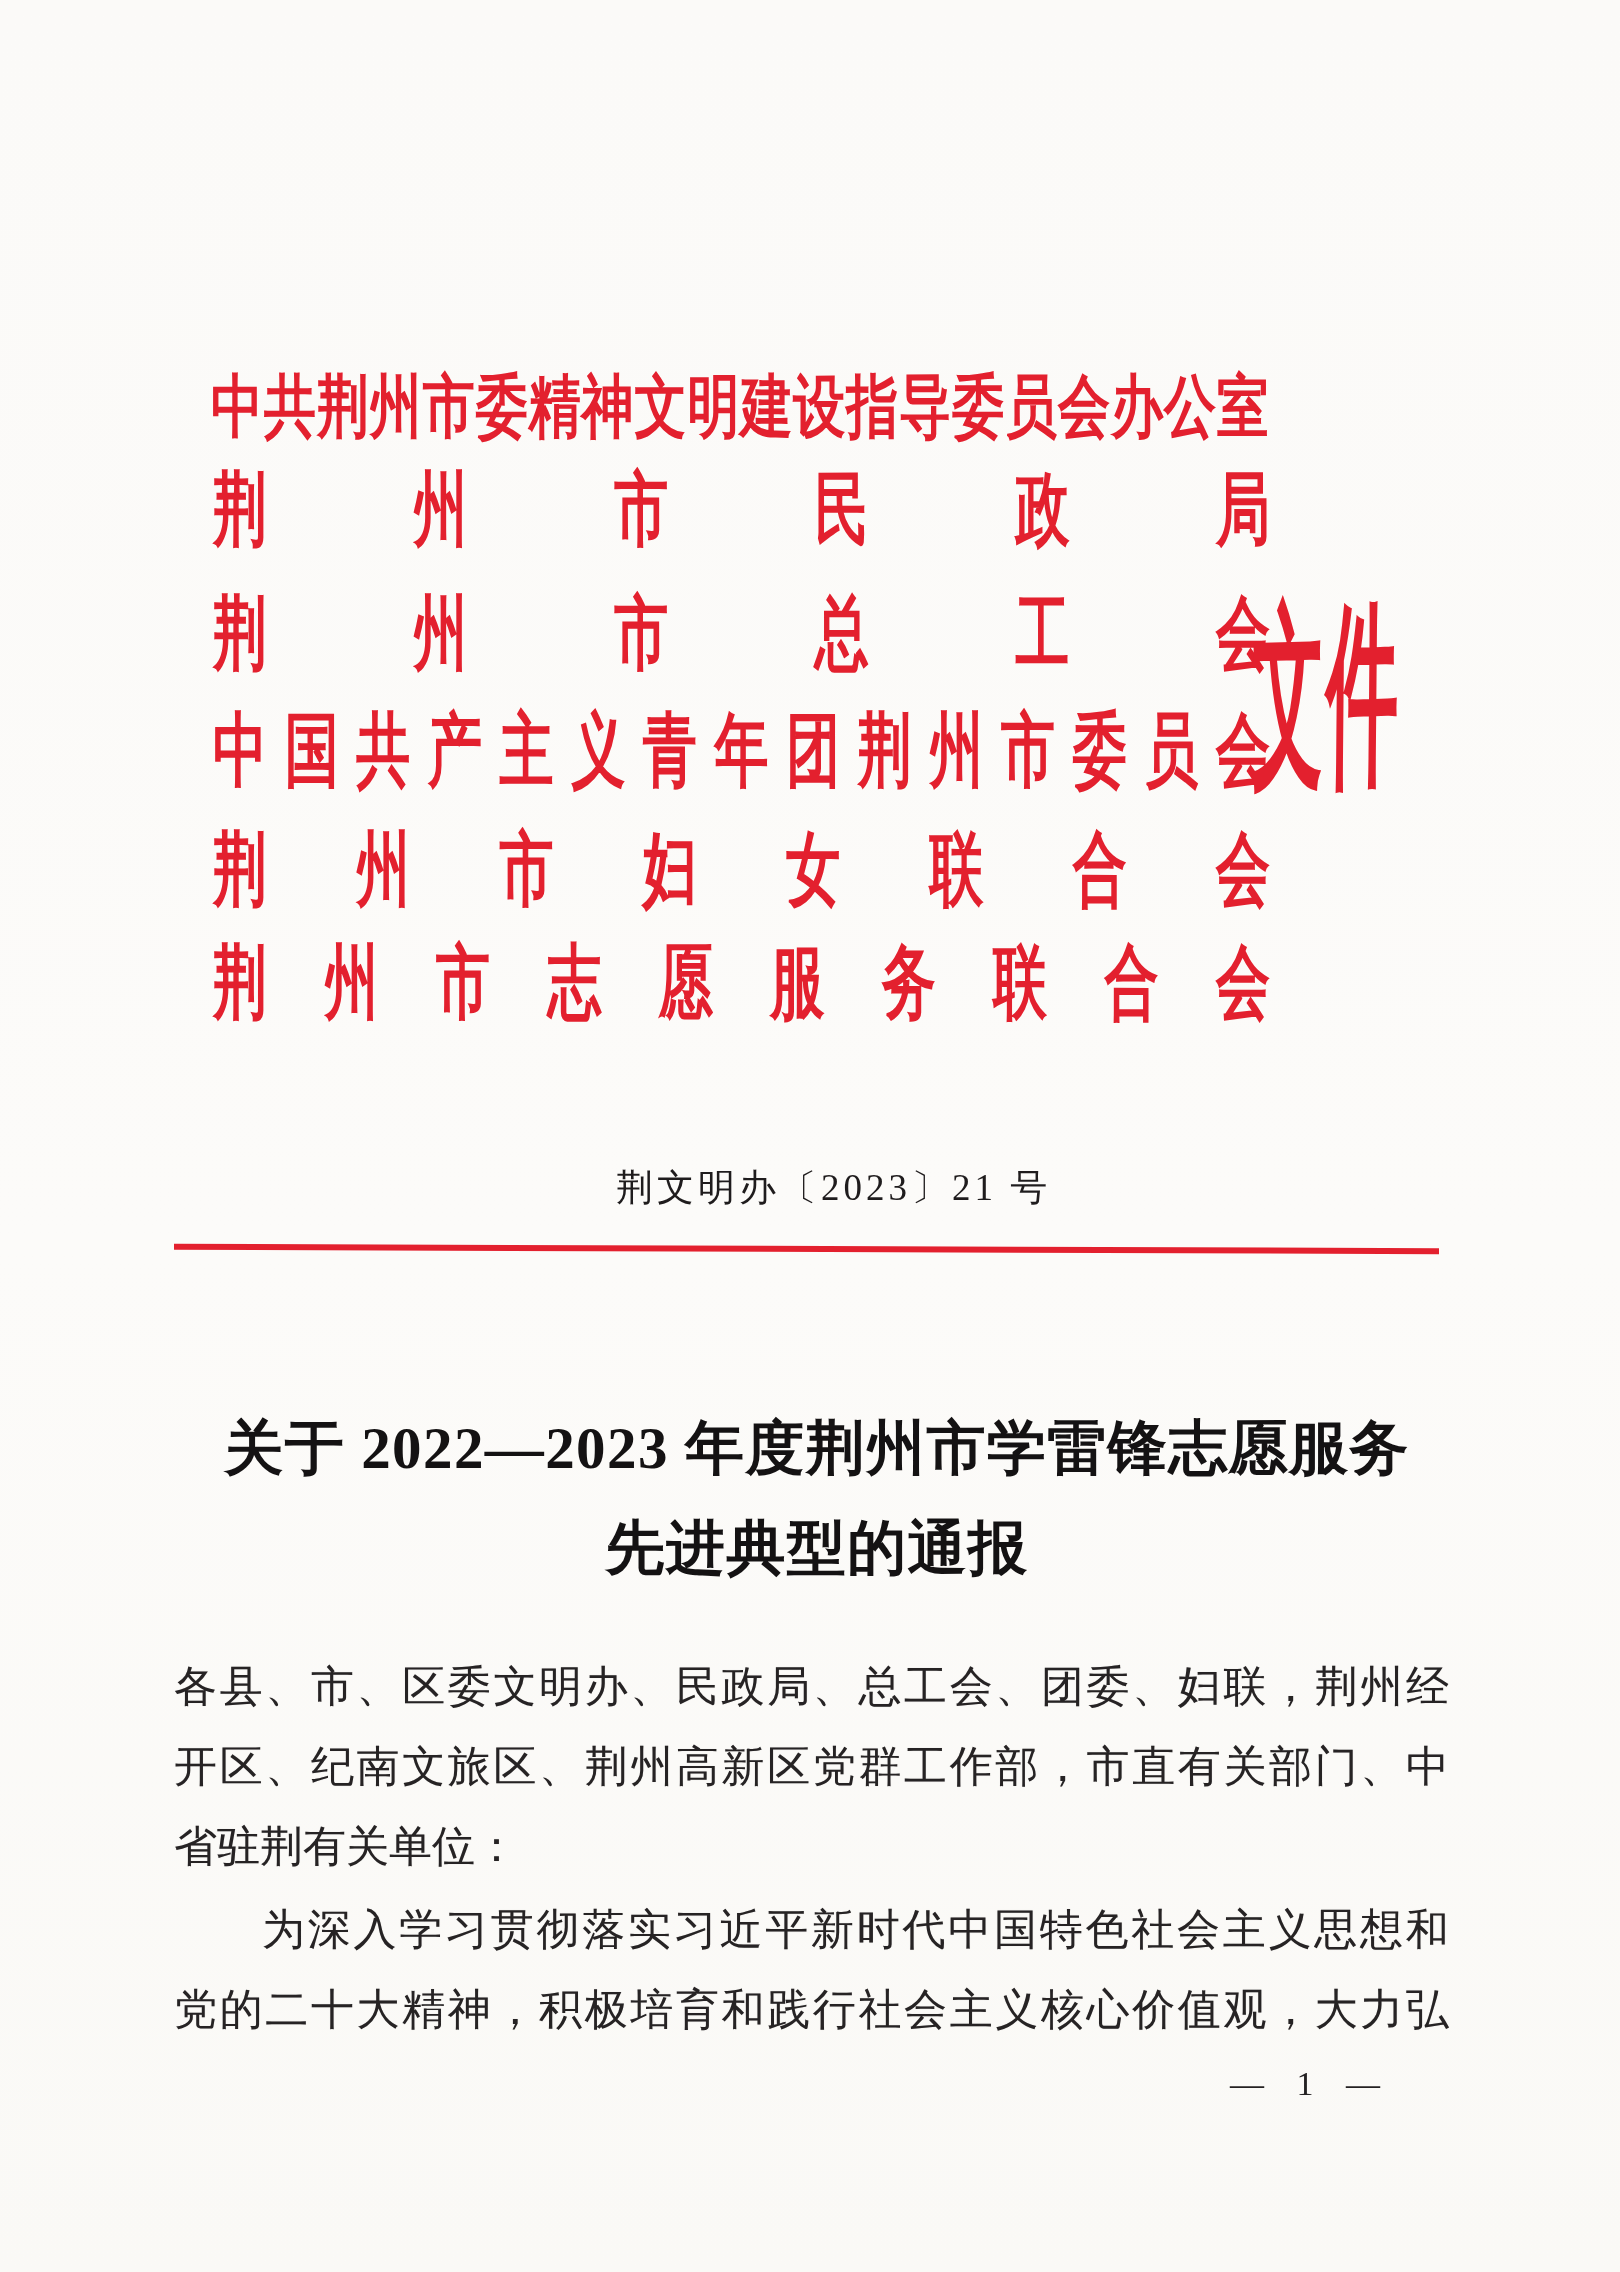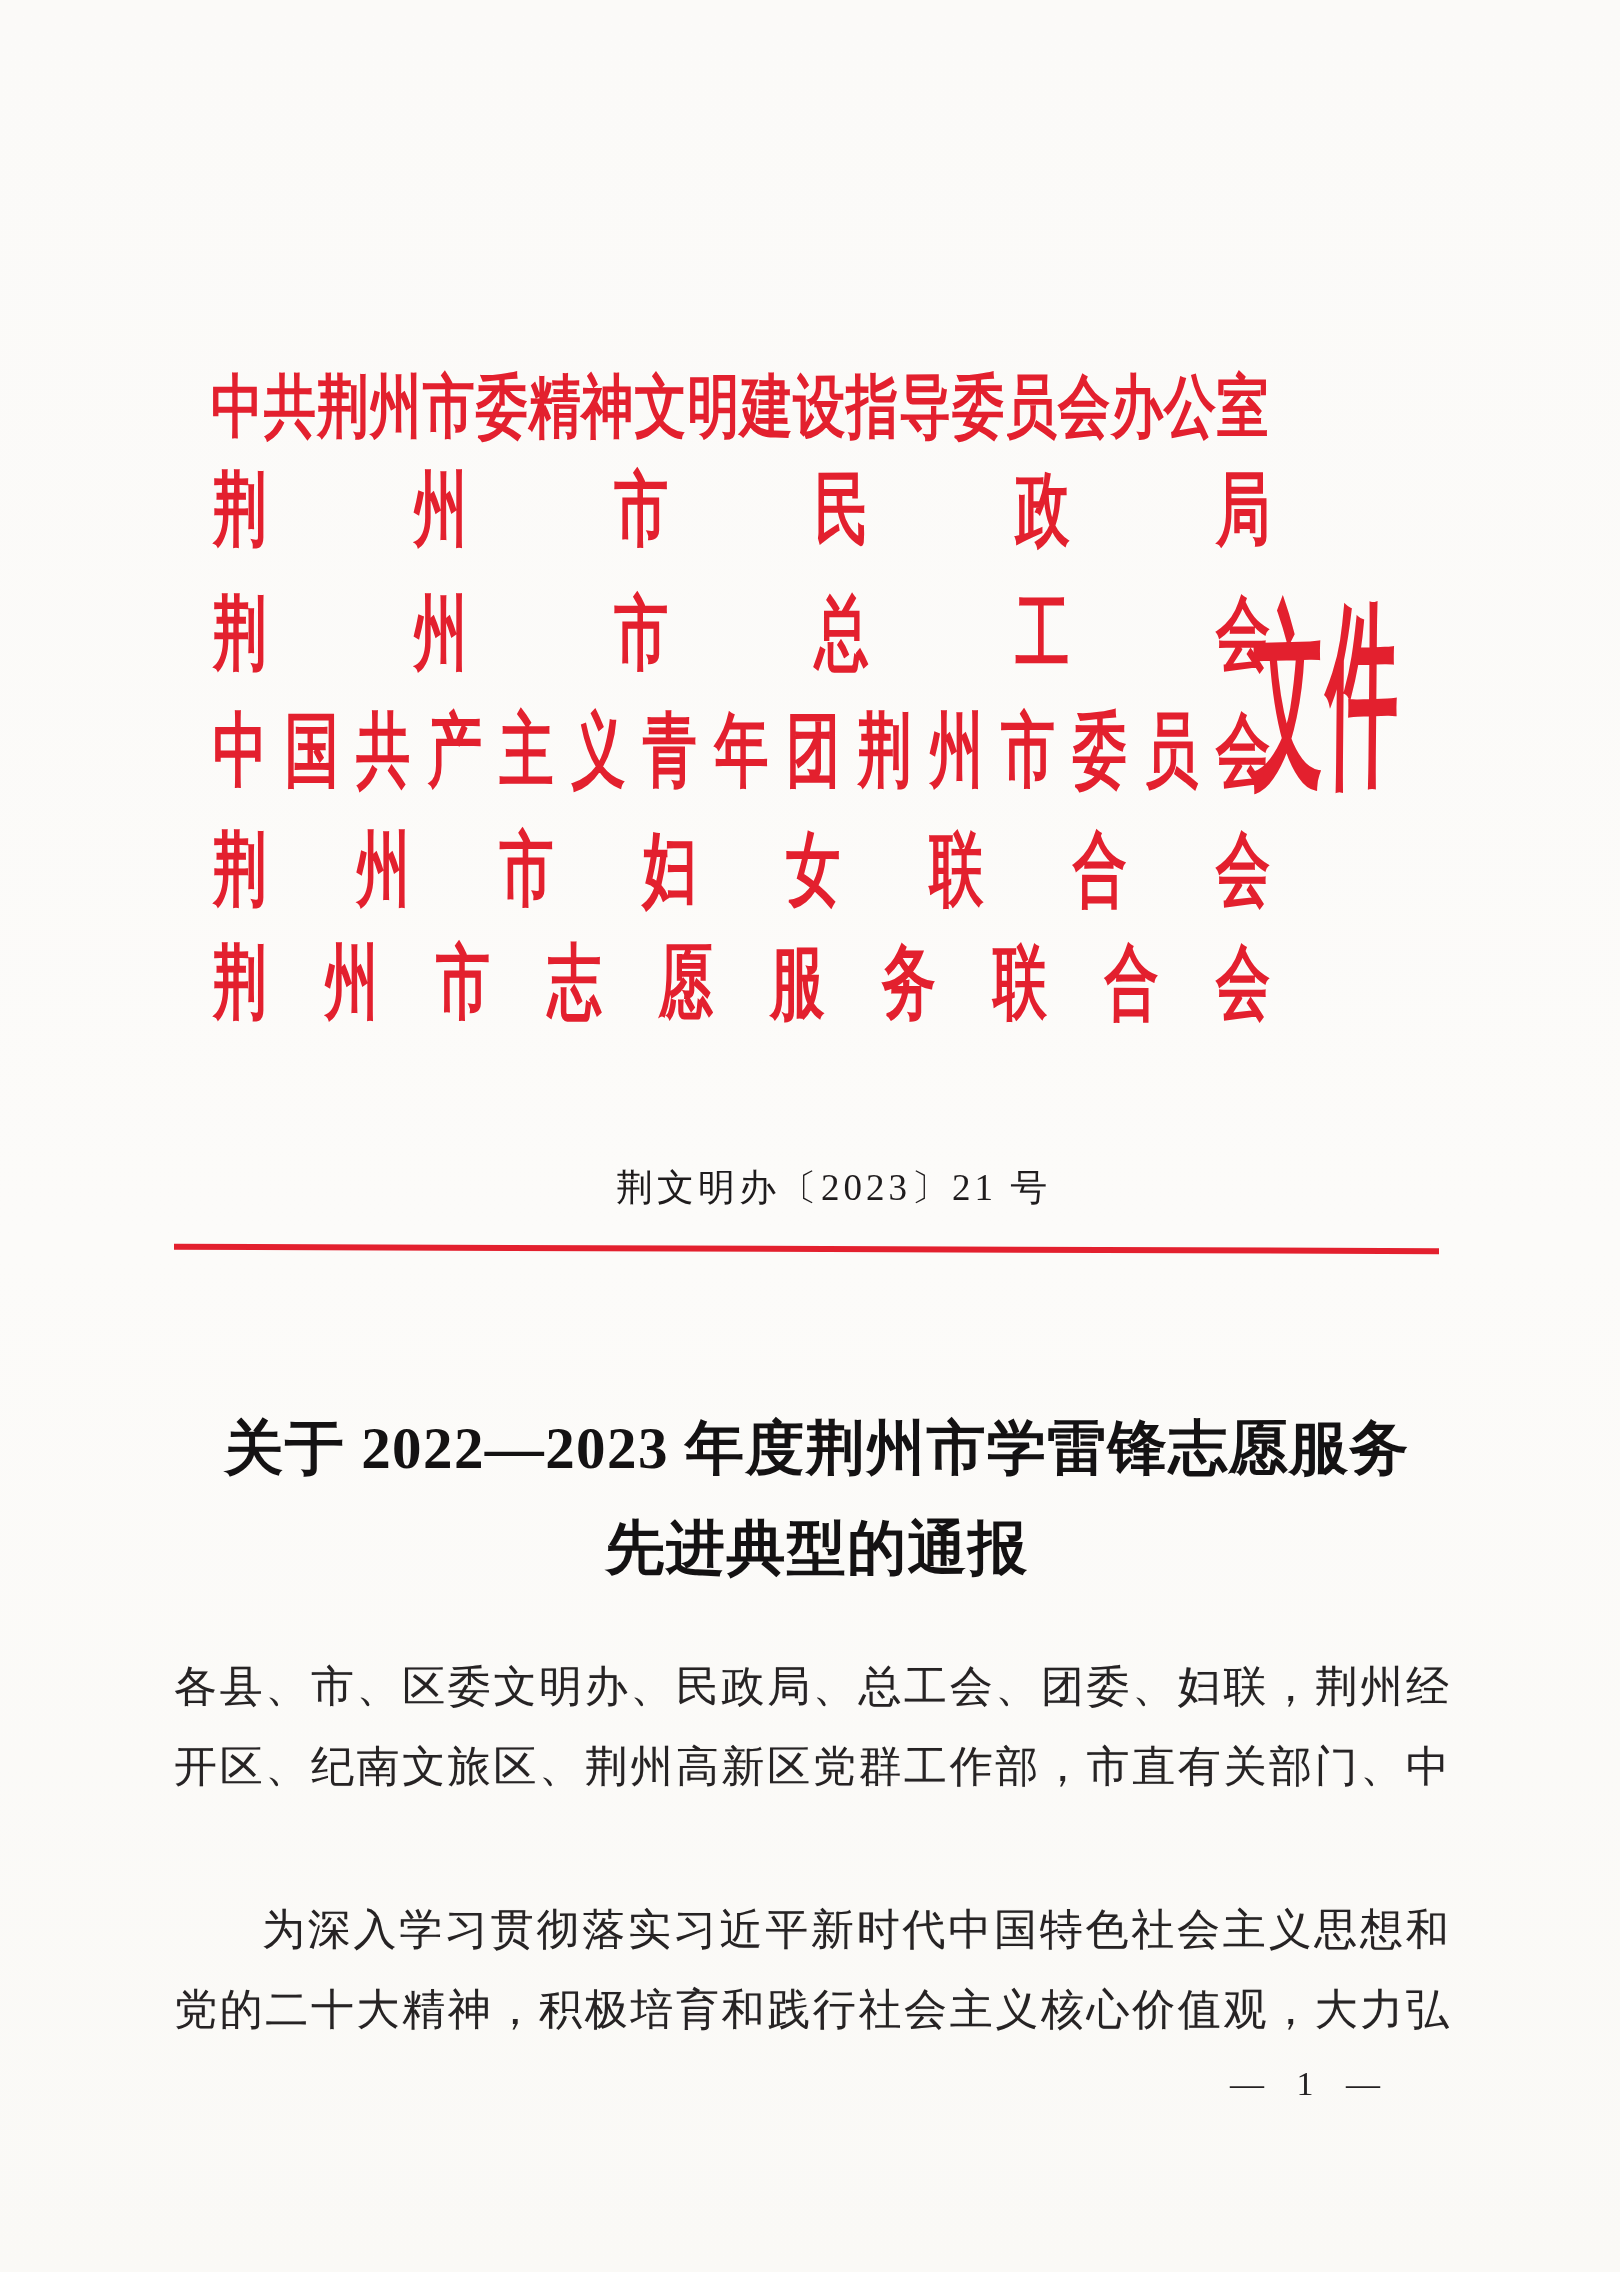--- a/index.html
+++ b/index.html
@@ -275,20 +275,21 @@
       <span>，</span>
       <span>市</span>
       <span>直</span>
       <span>有</span>
       <span>关</span>
       <span>部</span>
       <span>门</span>
       <span>、</span>
       <span>中</span>
     </div>
+  <div class="body-line bl-2">省驻荆有关单位：</div>
   <div class="body-line bl-3 justify char-justify">
       <span>为</span>
       <span>深</span>
       <span>入</span>
       <span>学</span>
       <span>习</span>
       <span>贯</span>
       <span>彻</span>
       <span>落</span>
       <span>实</span>

